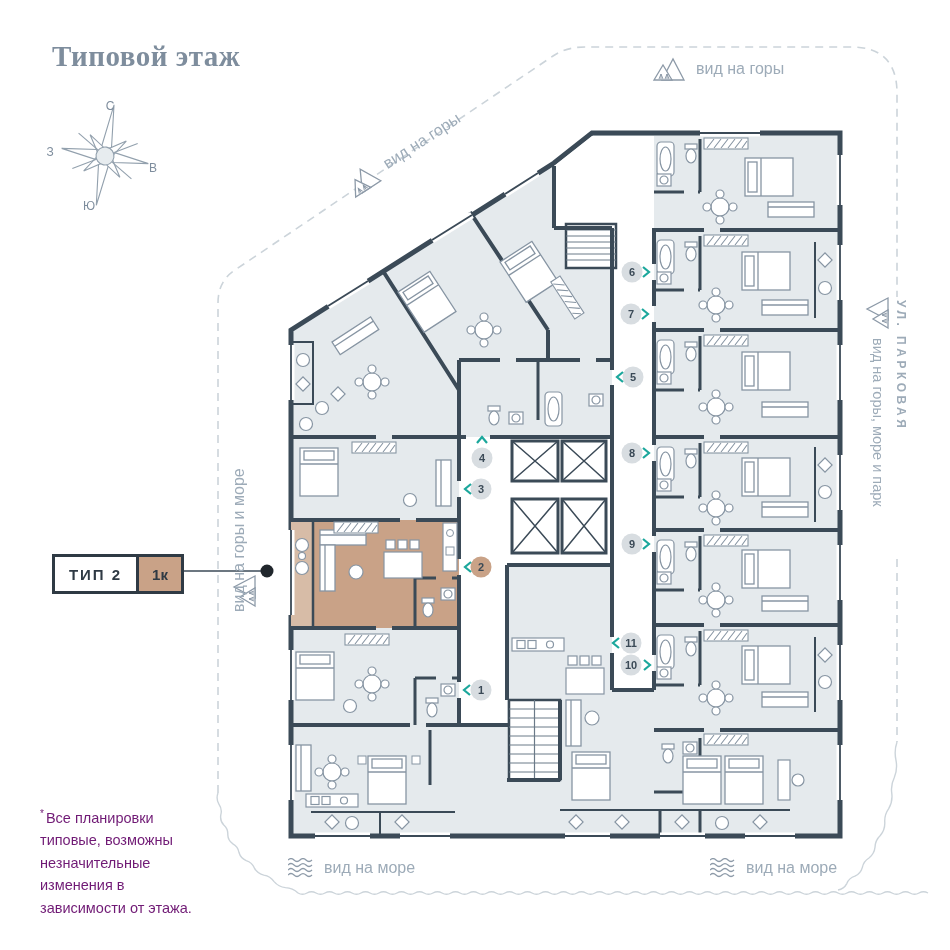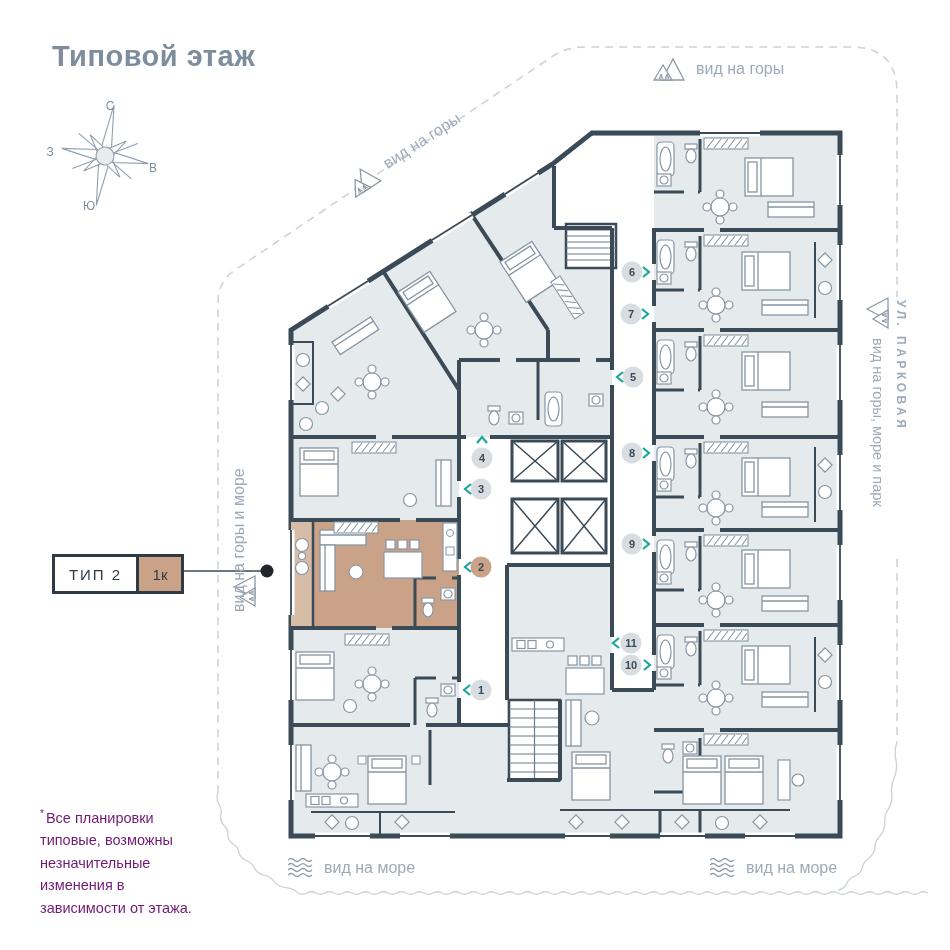--- a/index.html
+++ b/index.html
@@ -1,39 +1,39 @@
 <!DOCTYPE html>
 <html><head>
 <meta charset="utf-8">
 <style>
   html,body{margin:0;padding:0;background:#fff;}
   #stage{position:relative;width:950px;height:950px;background:#fff;overflow:hidden;
          font-family:"Liberation Sans",sans-serif;}
   #planSvg{position:absolute;left:0;top:0;}
   .pagetitle{position:absolute;left:52px;top:40px;font-size:29px;font-weight:bold;
-             color:#7e8d9d;letter-spacing:.5px;}
+             color:#7e8d9d;letter-spacing:.5px;font-family:Liberation Serif, serif;}
   .viewlbl{position:absolute;display:flex;align-items:center;gap:10px;
            color:#9dabb8;font-size:16px;white-space:nowrap;}
   .viewlbl svg{flex:0 0 auto;}
   .lbl-top{left:652px;top:56px;}
   .lbl-diag{left:348px;top:176px;transform:rotate(-33deg);transform-origin:0 50%;}
   .lbl-left{left:230px;top:612px;width:200px;transform:rotate(-90deg);transform-origin:0 0;}
   .lbl-rightview{left:886px;top:338px;width:270px;transform:rotate(90deg);transform-origin:0 0;
                  font-size:14.5px;}
   .lbl-sea1{left:288px;top:858px;}
   .lbl-sea2{left:710px;top:858px;}
   .street{position:absolute;left:908px;top:300px;width:270px;transform:rotate(90deg);
           transform-origin:0 0;color:#9dabb8;font-size:12px;font-weight:bold;
           letter-spacing:3.5px;white-space:nowrap;}
   .callout{position:absolute;left:52px;top:554px;width:126px;height:34px;display:flex;
            border:3px solid #2f3a44;background:#fff;cursor:pointer;}
   .callout .typ{flex:1;display:flex;align-items:center;justify-content:center;
-                font-size:15px;font-weight:normal;color:#2f3a44;letter-spacing:2px;}
+                font-size:15px;font-weight:bold;color:#2f3a44;letter-spacing:2px;}
   .callout .rooms{width:42px;display:flex;align-items:center;justify-content:center;
-                  background:#c9a287;font-size:15px;font-weight:normal;color:#2f3a44;
+                  background:#c9a287;font-size:15px;font-weight:bold;color:#2f3a44;
                   border-left:3px solid #2f3a44;}
   .footnote{position:absolute;left:40px;top:806px;width:172px;color:#701a75;
             font-size:14.5px;line-height:1.55;}
   .footnote sup{font-size:10px;margin-right:2px;}
 </style>
 </head>
 <body>
 
 <div id="stage">
 

